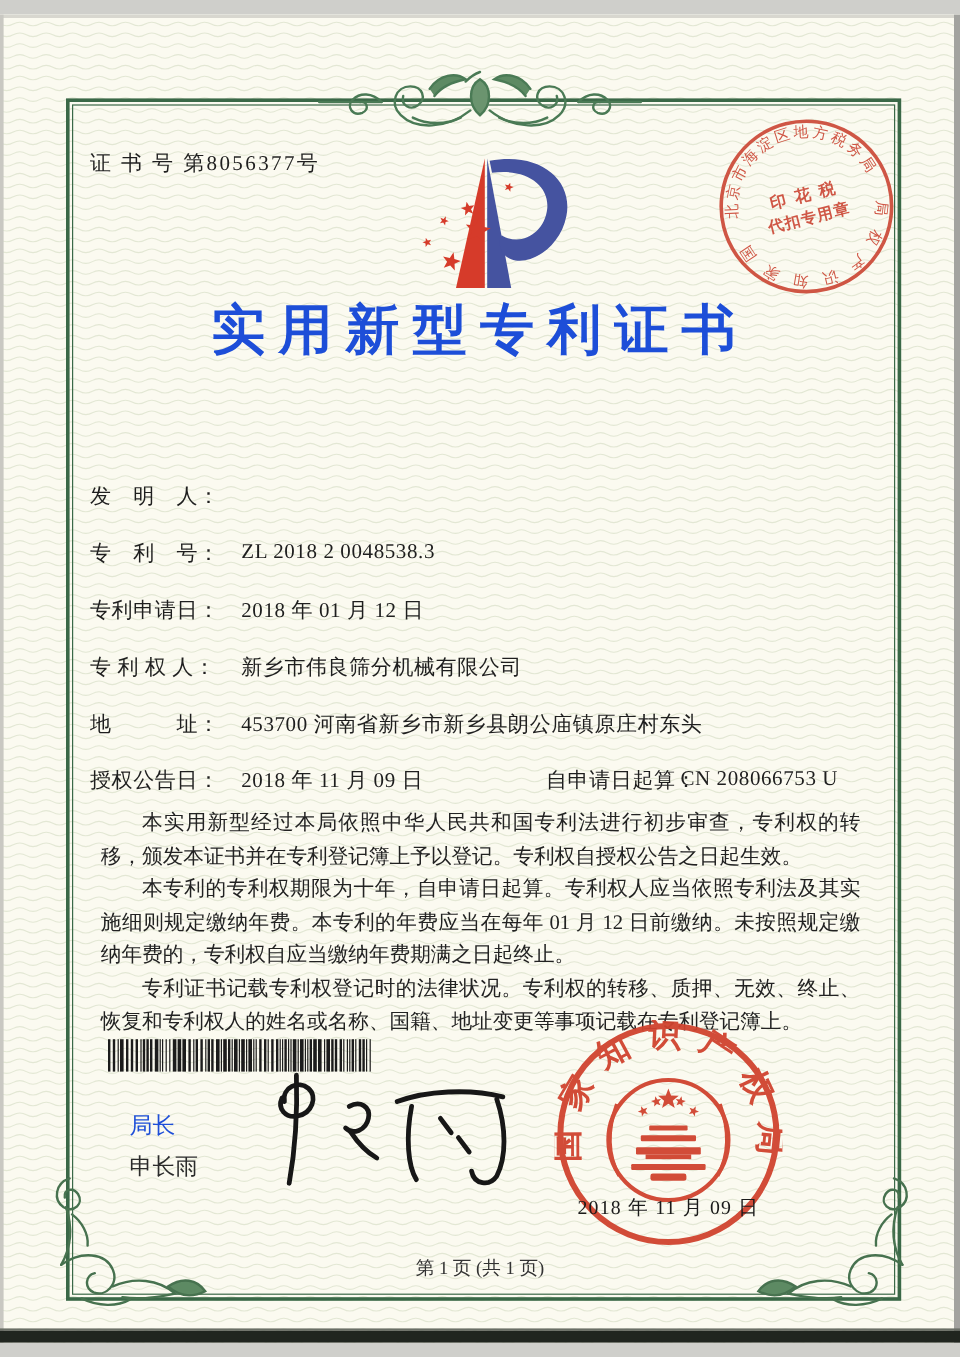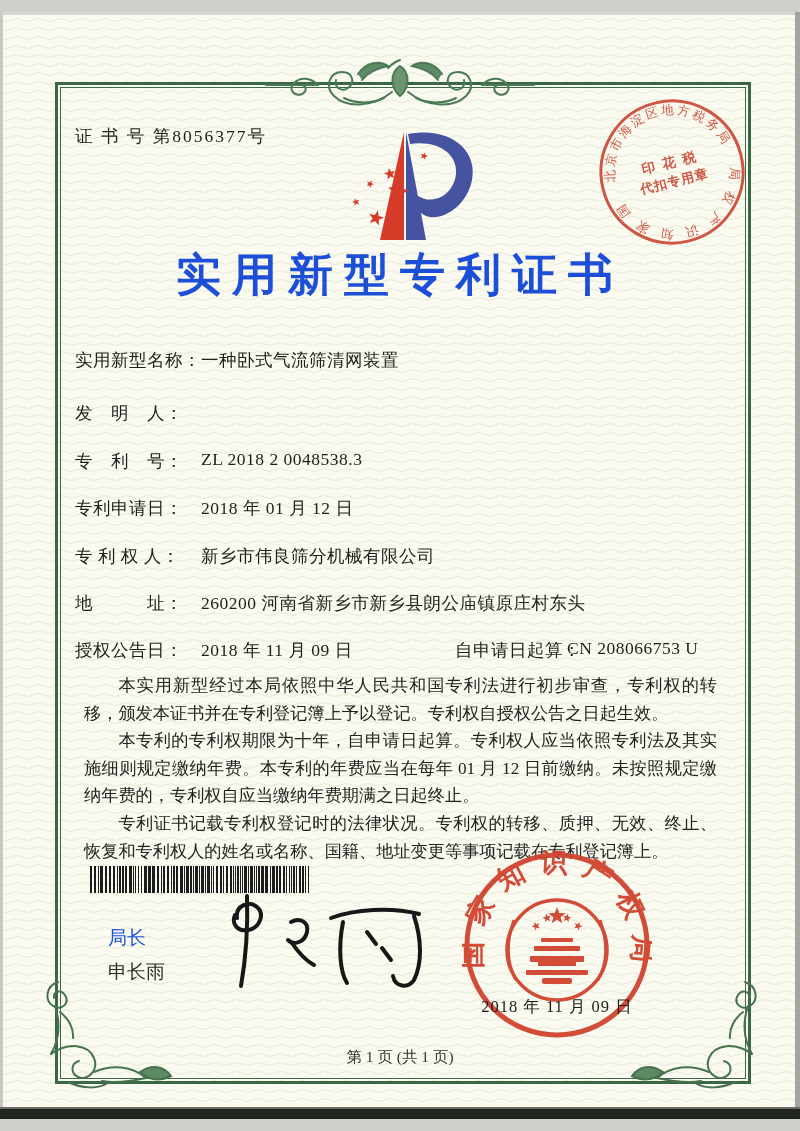--- a/index.html
+++ b/index.html
@@ -254,42 +254,38 @@
     </text>
     <text font-size="12.5" fill="#cc4a38" letter-spacing="11">
       <textPath href="#arcBotTax" startOffset="9">局权产识知家国</textPath>
     </text>
     <text x="75" y="70" text-anchor="middle" font-size="13.5" font-weight="bold" fill="#cc4a38" letter-spacing="2">印 花 税</text>
     <text x="75" y="89" text-anchor="middle" font-size="13" font-weight="bold" fill="#cc4a38" letter-spacing="1">代扣专用章</text>
   </svg>
 
   <div class="title">实用新型专利证书</div>
 
-  <div class="field-row" style="top:336px">
-    <span class="lbl">实用新型名称：</span>
-    <span class="val">一种卧式气流筛清网装置</span>
-  </div>
   <div class="field-row" style="top:389px">
     <span class="lbl">发　明　人：</span>
   </div>
   <div class="field-row" style="top:437px">
     <span class="lbl">专　利　号：</span>
     <span class="val">ZL 2018 2 0048538.3</span>
   </div>
   <div class="field-row" style="top:484px">
     <span class="lbl">专利申请日：</span>
     <span class="val">2018 年 01 月 12 日</span>
   </div>
   <div class="field-row" style="top:532px">
     <span class="lbl">专 利 权 人：</span>
     <span class="val">新乡市伟良筛分机械有限公司</span>
   </div>
   <div class="field-row" style="top:579px">
     <span class="lbl">地　　　址：</span>
-    <span class="val">260200 河南省新乡市新乡县朗公庙镇原庄村东头</span>
+    <span class="val">453700 河南省新乡市新乡县朗公庙镇原庄村东头</span>
   </div>
   <div class="field-row row-2col" style="top:626px;width:645px">
     <span class="lbl">授权公告日：</span>
     <span class="val">2018 年 11 月 09 日</span>
     <span class="cell2">
       <span class="lbl">自申请日起算：</span>
       <span class="val">CN 208066753 U</span>
     </span>
   </div>
 

